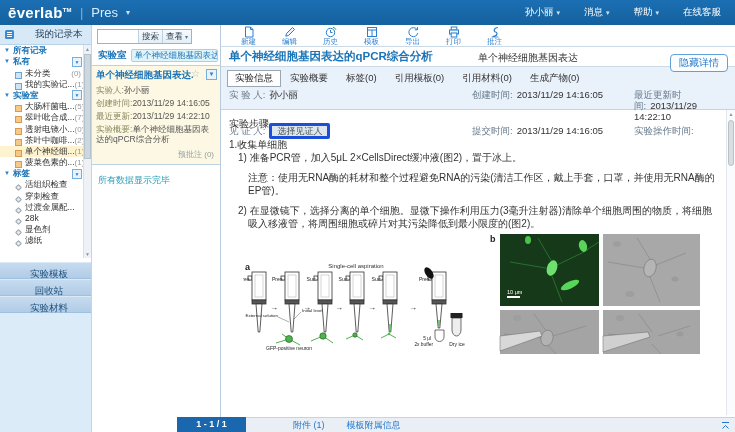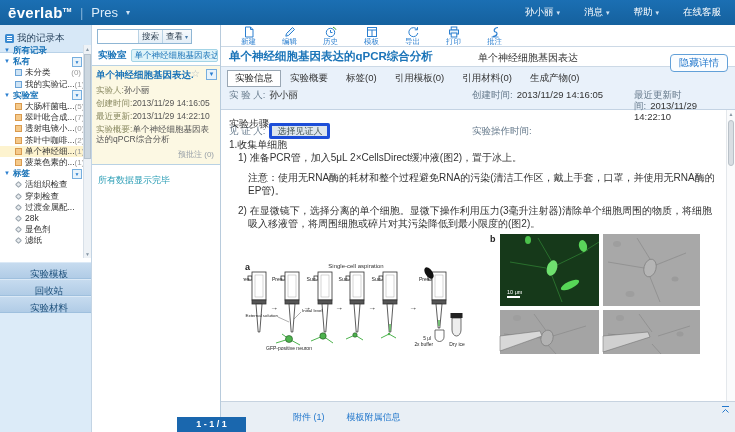--- a/index.html
+++ b/index.html
@@ -15,27 +15,27 @@
   .logo { font-size:15px; font-weight:bold; margin-left:8px; letter-spacing:.3px; }
   .logo sup { font-size:6px; vertical-align:super; }
   .logo-sep { margin:0 8px; color:#7fb0d8; font-size:13px; }
   .product { font-size:13px; color:#dcecf9; }
   .top-caret { font-size:8px; margin-left:8px; color:#cfe3f5; }
   .top-menus { margin-left:auto; display:flex; align-items:center; gap:24px; margin-right:14px; font-size:9.5px; }
   .top-menu { display:flex; align-items:center; gap:3px; cursor:pointer; }
   .top-menu .caret { font-size:7px; color:#cfe3f5; }
   
   .sidebar { position:absolute; left:0; top:25px; width:92px; height:407px; background:#fff; border-right:1px solid #c3d4e4; }
-  .sb-header { height:28px; background:#d7e8f7; border-bottom:1px solid #b9d2e8; display:flex; align-items:center; gap:2px; padding-left:4px; font-size:9.5px; color:#1e3a55; }
+  .sb-header { height:20px; background:#d7e8f7; border-bottom:1px solid #b9d2e8; display:flex; align-items:center; gap:20px; padding-left:4px; font-size:9.5px; color:#1e3a55; }
   .sb-tree { position:absolute; left:0; right:8px; top:20px; height:213px; overflow:hidden; }
   .t-row { height:11.2px; display:flex; align-items:center; font-size:8.5px; line-height:11px; white-space:nowrap; }
   .t-sec { padding-left:4px; }
   .t-sec .sec-caret { font-size:6px; color:#2b7fd0; width:9px; }
   .t-sec .sec-label { font-weight:bold; color:#1b74b8; }
-  .t-item { padding-left:15px; color:#333; }
+  .t-item { padding-left:15px; color:#333;align-items:flex-end; }
   .t-item.sel { background:#fdf3cf; }
   .sq { width:7px; height:7px; margin-right:3px; flex:none; }
   .sq.blue { background:#cfe4f5; border:1px solid #6ba3d6; }
   .sq.orange { background:#f5c98a; border:1px solid #d99a4e; }
   .tagic { width:5px; height:5px; margin:0 4px 0 1px; border:1px solid #9aa4ad; background:#e8ecef; transform:rotate(45deg); border-radius:1px; flex:none; }
   .t-count { margin-left:auto; color:#999; padding-right:2px; font-size:8px; }
   .ddbox { margin-left:auto; margin-right:1px; width:10px; height:10px; border:1px solid #76aede; background:#e8f3fb; color:#2b7fd0; font-size:5px; line-height:8px; text-align:center; }
   .sb-scroll { position:absolute; right:0; top:20px; width:8px; height:213px; background:#eef2f6; border-left:1px solid #d8e0e8; }
   .sb-scroll .arr { height:8px; font-size:5px; line-height:8px; text-align:center; color:#8596a5; }
   .sb-scroll .arr.down { position:absolute; bottom:0; left:0; right:0; }
@@ -83,21 +83,21 @@
   .content { position:relative; height:305px; overflow:hidden; padding:7px 16px 0 8px; font-size:10px; color:#333; line-height:13px; }
   .c-heading { margin-bottom:8px; }
   .c-step1 { padding-left:9px; }
   .c-note { padding-left:19px; margin-top:7px; }
   .c-step2 { padding-left:19px; text-indent:-10px; margin-top:7px; max-width:486px; }
   .figa { margin:4px 0 0 14px; }
   .figb { margin:2px 0 0 16px; }
   .v-scroll { position:absolute; right:0; top:0; width:9px; height:305px; background:#fafbfc; border-left:1px solid #e4e8ec; }
   .vs-up { height:9px; text-align:center; font-size:5px; color:#8a97a3; line-height:9px; }
   .vs-thumb { position:absolute; top:10px; left:1px; width:6px; height:46px; background:#d9dee3; border:1px solid #b9c1c8; border-radius:3px; }
-  .bottombar { position:absolute; left:0; right:0; bottom:0; height:31px; background:#e9eff5; border-top:1px solid #c7d3e0; display:flex; align-items:center; padding-left:72px; gap:22px; font-size:9px; color:#2277cc; }
+  .bottombar { position:absolute; left:0; right:0; bottom:0; height:15px; background:#e9eff5; border-top:1px solid #c7d3e0; display:flex; align-items:center; padding-left:72px; gap:22px; font-size:9px; color:#2277cc; }
   .bb-tab { cursor:pointer; }
   .scrolltop { position:absolute; right:5px; top:3px; cursor:pointer; }
   .pagebox { position:absolute; left:177px; top:417px; width:69px; height:15px; background:#1a67ae; color:#fff; font-size:9px; font-weight:bold; text-align:center; line-height:15px; z-index:5; }
 </style>
 </head>
 <body>
 
 <div class="topbar">
   <span class="logo"><span>ēverlab</span><sup>TM</sup></span>
   <span class="logo-sep">|</span>
@@ -354,20 +354,21 @@
       <span class="tab">引用材料(0)</span>
       <span class="tab">生成产物(0)</span>
     </div>
     <div class="inforow">
       <span class="ic1"><span class="ilabel">实 验 人:</span><span class="ival">孙小丽</span></span>
       <span class="ic2"><span class="ilabel">创建时间:</span><span class="ival">2013/11/29 14:16:05</span></span>
       <span class="ic3"><span class="ilabel">最近更新时间:</span><span class="ival">2013/11/29 14:22:10</span></span>
     </div>
     <div class="inforow">
       <span class="ic1"><span class="ilabel">见 证 人:</span><span class="witness-btn">选择见证人</span></span>
+      <span class="ic2"><span class="ilabel">提交时间:</span><span class="ival">2013/11/29 14:16:05</span></span>
       <span class="ic3"><span class="ilabel">实验操作时间:</span><span class="ival"></span></span>
     </div>
   </div>
 
   <div class="content">
     <div class="c-heading">实验步骤</div>
     <div class="c-group">1.收集单细胞</div>
     <div class="c-step1">1) 准备PCR管，加入5μL 2×CellsDirect缓冲液(图2)，置于冰上。</div>
     <div class="c-note">注意：使用无RNA酶的耗材和整个过程避免RNA的污染(清洁工作区，戴上手套，口罩，并使用无RNA酶的EP管)。</div>
     <div class="c-step2">2) 在显微镜下，选择分离的单个细胞。显微下操作利用压力(3毫升注射器)清除单个细胞周围的物质，将细胞吸入移液管，将周围细胞或碎片对其污染降低到最小限度的(图2)。</div>

